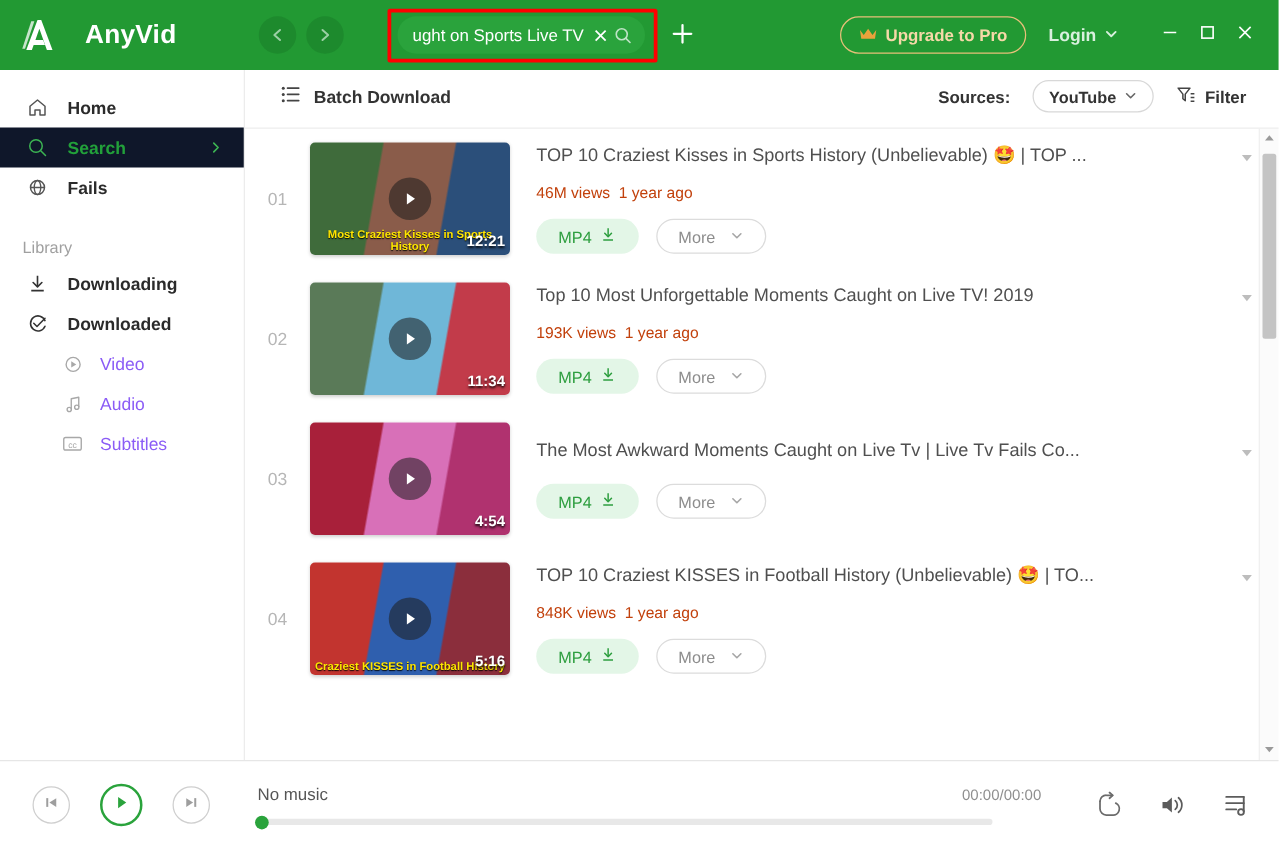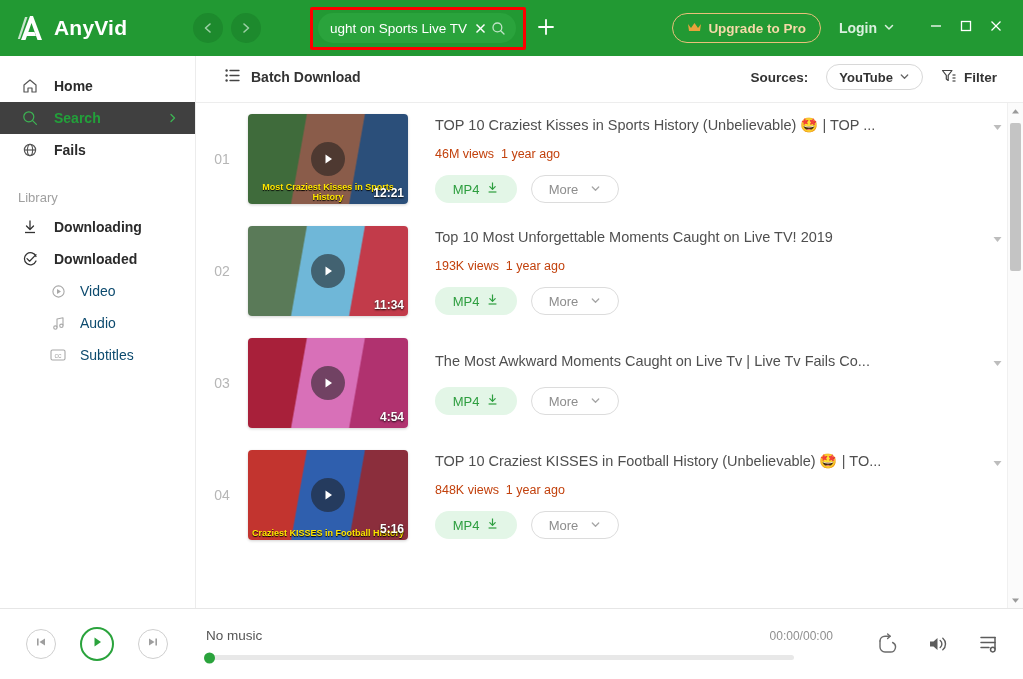--- a/index.html
+++ b/index.html
@@ -21,21 +21,21 @@
     height: 56px;
     background: #229933;
     display: flex;
     align-items: center;
     flex: 0 0 56px;
     position: relative;
   }
   .logo-wrap {
     display: flex; align-items: center;
     padding-left: 16px;
-    gap: 8px;
+    gap: 22px;
   }
   .logo-mark {
     width: 30px; height: 30px;
     position: relative;
   }
   .logo-text {
     color: #ffffff;
     font-size: 21px;
     font-weight: bold;
     letter-spacing: 0.2px;
@@ -158,21 +158,21 @@
     display: flex; align-items: center;
     padding-left: 20px;
     gap: 14px;
     cursor: pointer;
     position: relative;
     font-size: 14px;
     color: #2b2b2b;
     font-weight: bold;
   }
   .side-item.active {
-    background: #404040;
+    background: #0f172a;
   }
   .side-item.active .side-label { color: #22a03a; }
   .side-ic {
     width: 20px; flex: 0 0 20px;
     display: flex; align-items: center; justify-content: center;
   }
   .side-label { flex: 1 1 auto; }
   .side-chev { margin-right: 16px; display: flex; }
   .side-group-title {
     font-size: 13px;
@@ -181,21 +181,21 @@
     margin: 24px 0 6px 0;
     font-weight: normal;
   }
   .side-sub {
     height: 32px;
     display: flex; align-items: center;
     padding-left: 48px;
     gap: 12px;
     cursor: pointer;
     font-size: 14px;
-    color: #0c4a6e;
+    color: #8b5cf6;
     font-weight: normal;
   }
 
   
   .main {
     flex: 1 1 auto;
     min-width: 0;
     display: flex;
     flex-direction: column;
     background: #ffffff;
@@ -289,21 +289,21 @@
     color: #ffe600;
     font-size: 9px;
     font-weight: bold;
     line-height: 10px;
     text-shadow: 0 1px 1px #000;
     padding: 0 2px;
   }
   .vmeta {
     flex: 1 1 auto;
     min-width: 0;
-    padding-left: 27px;
+    padding-left: 21px;
     padding-right: 10px;
   }
   .vtitle-row { display: flex; align-items: flex-start; }
   .vtitle {
     font-size: 14.5px;
     color: #4f4f4f;
     line-height: 20px;
     white-space: nowrap;
     overflow: hidden;
     text-overflow: ellipsis;

